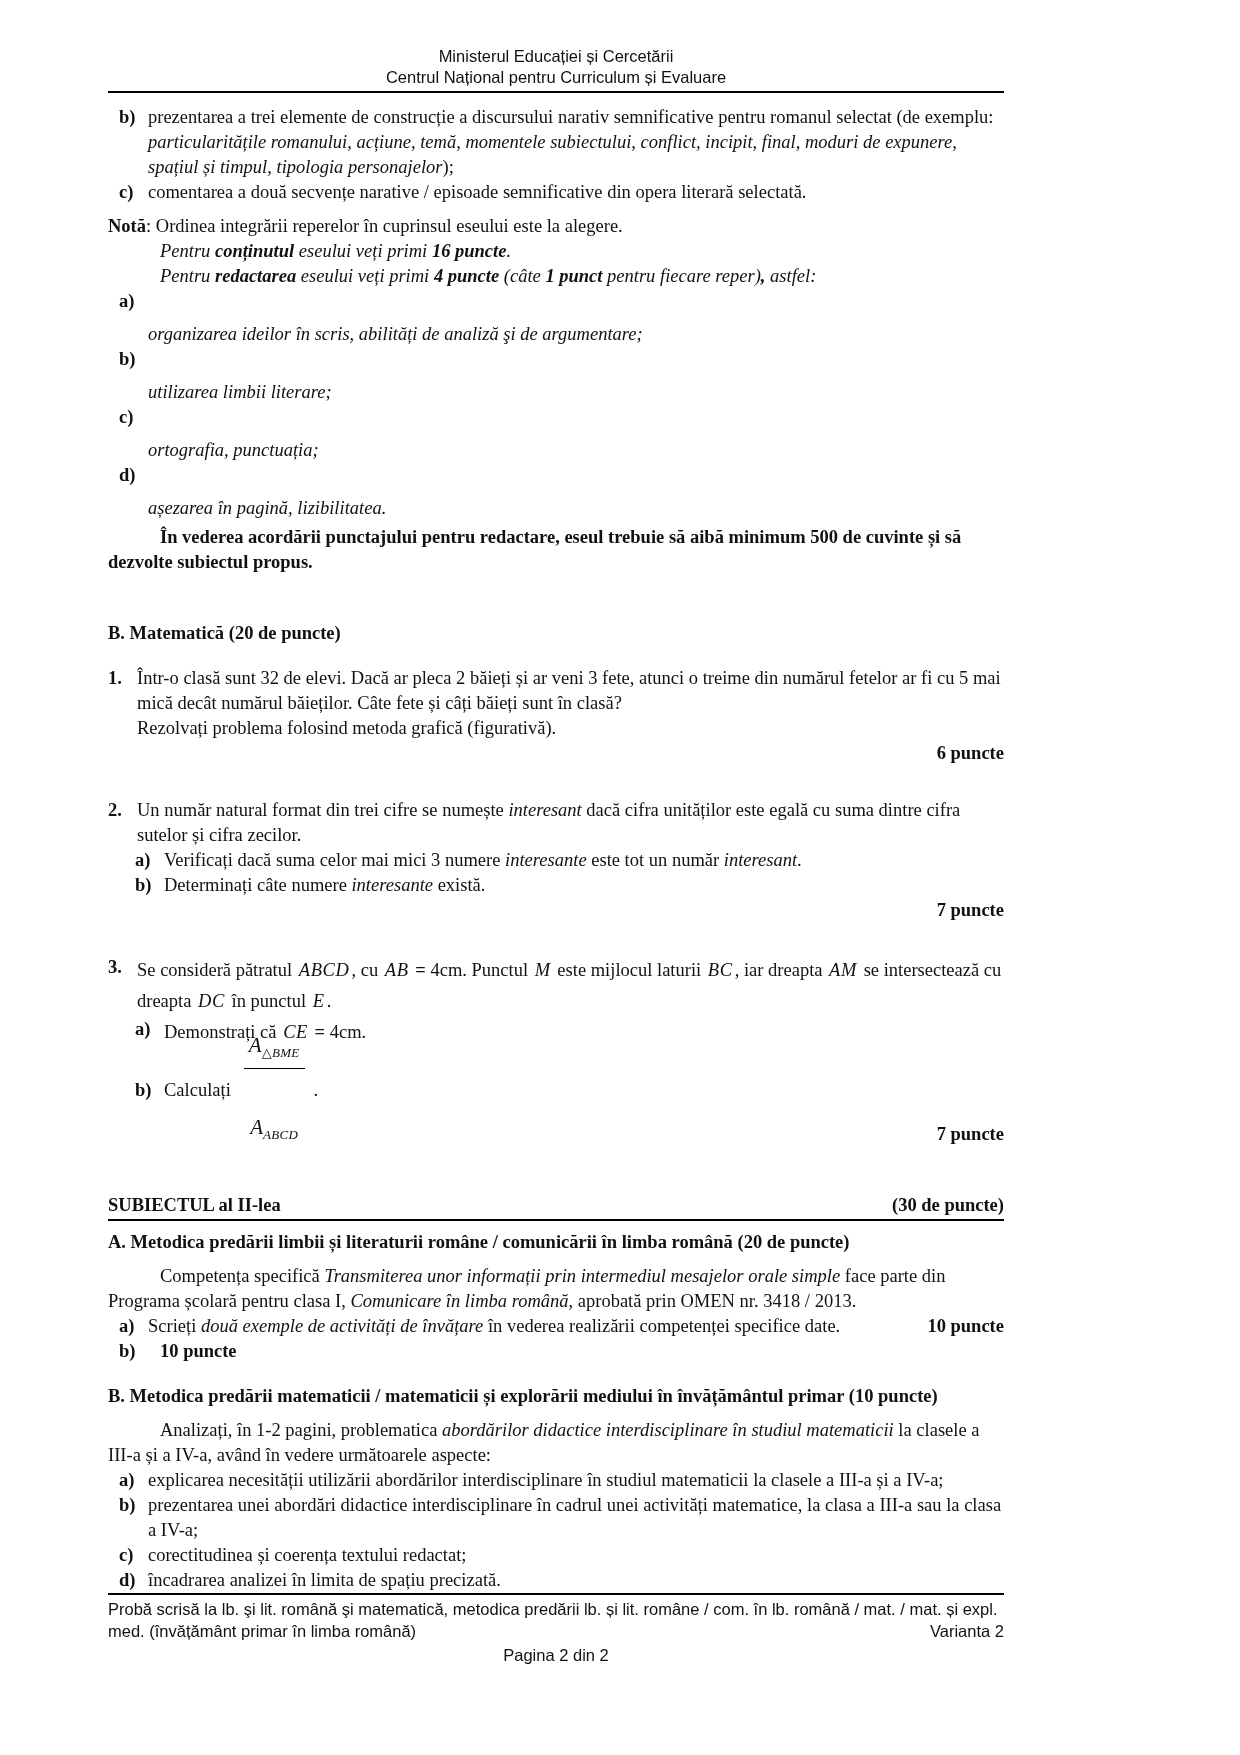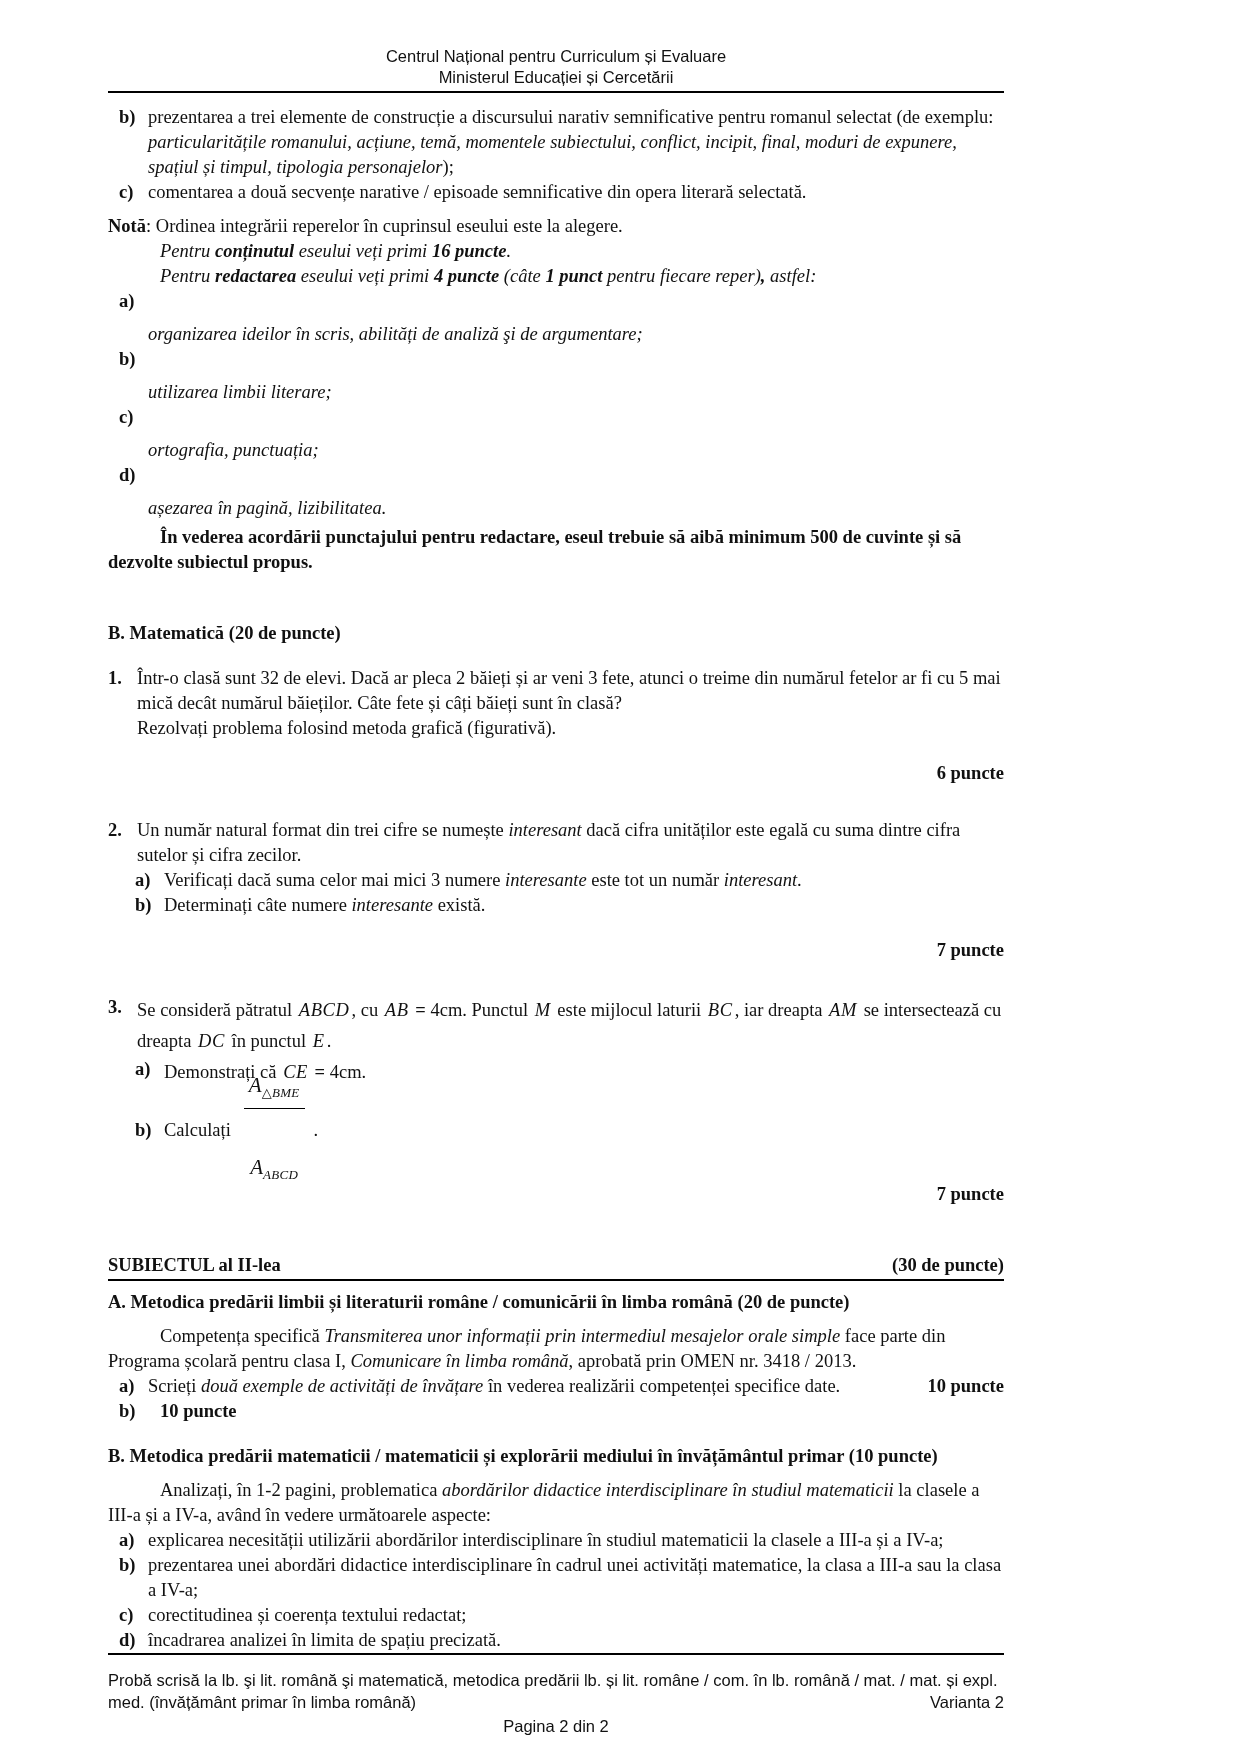--- a/index.html
+++ b/index.html
@@ -39,21 +39,21 @@
 
   .indent1 { margin-left:52px;font-style:italic; }
   .ind { text-indent:52px; }
   .bold-par { font-weight:700; text-indent:52px; margin-top:4px; }
   .sec-title { font-weight:700; }
 
   .mt-sm { margin-top:9px; }
   .mt-md { margin-top:20px; }
   .mt-lg { margin-top:32px; }
   .mt-xl { margin-top:46px; }
-  .mt-xs { margin-top:20px; }
+  .mt-xs { margin-top:0; }
 
   .spaced { line-height:31px; }
 
   .subj2-row {
     display:flex; justify-content:space-between;
     font-weight:700;
     border-bottom:2.5px solid #000;
     padding-bottom:1px;
     margin-top:46px;
   }
@@ -68,33 +68,33 @@
   .frac .num { border-bottom:1.6px solid #000; padding:0 5px 2px; }
   .frac .den { padding-top:2px; }
   .sA { font-style:italic; }
   .fsub { font-size:13px; vertical-align:sub; font-style:italic; letter-spacing:.3px; }
 
   .doc-footer {
     margin-top:auto;
     font-family:"Liberation Sans","DejaVu Sans",sans-serif;
     font-size:16.5px; line-height:22px;
     border-top:2px solid #000;
-    padding-top:14px;
+    padding-top:3px;
   }
   .f-row { display:flex; justify-content:space-between; }
   .f-center { text-align:center; margin-top:2px; }
 </style>
 </head>
 <body>
 
 <div class="page">
 
   <header class="doc-header">
+    <div>Ministerul Educației și Cercetării</div>
     <div>Centrul Național pentru Curriculum și Evaluare</div>
-    <div>Ministerul Educației și Cercetării</div>
   </header>
 
   <div class="row off1">
     <span class="lb">b)</span>
     <span class="txt"><span>prezentarea a trei elemente de construcție a discursului narativ semnificative pentru romanul selectat (de exemplu: </span><span class="i">particularitățile romanului, acțiune, temă, momentele subiectului, conflict, incipit, final, moduri de expunere, spațiul și timpul, tipologia personajelor</span><span>);</span></span>
   </div>
   <div class="row off1">
     <span class="lb">c)</span>
     <span class="txt">comentarea a două secvențe narative / episoade semnificative din opera literară selectată.</span>
   </div>

